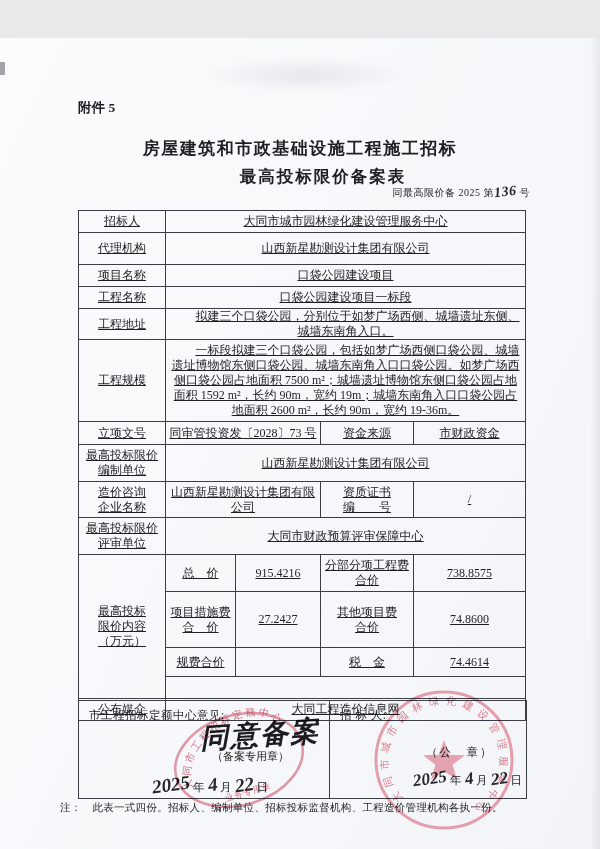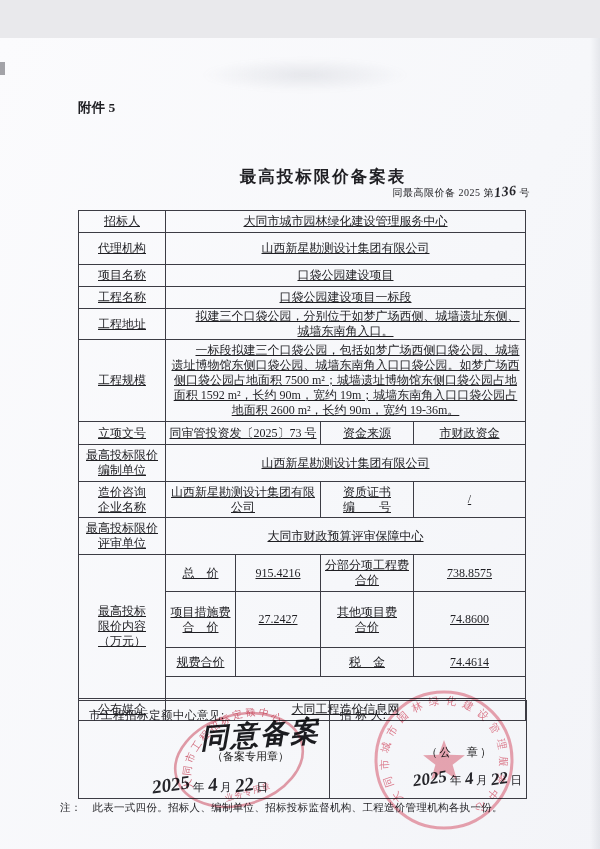--- a/index.html
+++ b/index.html
@@ -58,20 +58,21 @@
 </head>
 <body>
 
 <div class="page">
 
   <div class="smudge"></div>
   <div class="speck"></div>
   <div class="edge-right"></div>
 
   <div class="attachment">附件 5</div>
+  <div class="title1">房屋建筑和市政基础设施工程施工招标</div>
   <div class="title2">最高投标限价备案表</div>
 
   <div class="docno"><span>同最高限价备 2025 第</span><span class="hw">136</span> <span>号</span></div>
 
   <table class="main">
     <colgroup>
       <col style="width:87px">
         <col style="width:70px">
         <col style="width:85px">
         <col style="width:93px">
@@ -97,21 +98,21 @@
     <tr style="height:28px">
       <td>工程地址</td>
       <td colspan="4" class="para addr">拟建三个口袋公园，分别位于如梦广场西侧、城墙遗址东侧、城墙东南角入口。</td>
     </tr>
     <tr style="height:82px">
       <td>工程规模</td>
       <td colspan="4" class="para">一标段拟建三个口袋公园，包括如梦广场西侧口袋公园、城墙遗址博物馆东侧口袋公园、城墙东南角入口口袋公园。如梦广场西侧口袋公园占地面积 7500 m²；城墙遗址博物馆东侧口袋公园占地面积 1592 m²，长约 90m，宽约 19m；城墙东南角入口口袋公园占地面积 2600 m²，长约 90m，宽约 19-36m。</td>
     </tr>
     <tr style="height:23px">
       <td>立项文号</td>
-      <td colspan="2">同审管投资发〔2025〕73 号</td>
+      <td colspan="2">同审管投资发〔2028〕73 号</td>
       <td>资金来源</td>
       <td>市财政资金</td>
     </tr>
     <tr style="height:37px">
       <td>最高投标限价
 编制单位</td>
       <td colspan="4">山西新星勘测设计集团有限公司</td>
     </tr>
     <tr style="height:36px">
       <td>造价咨询

